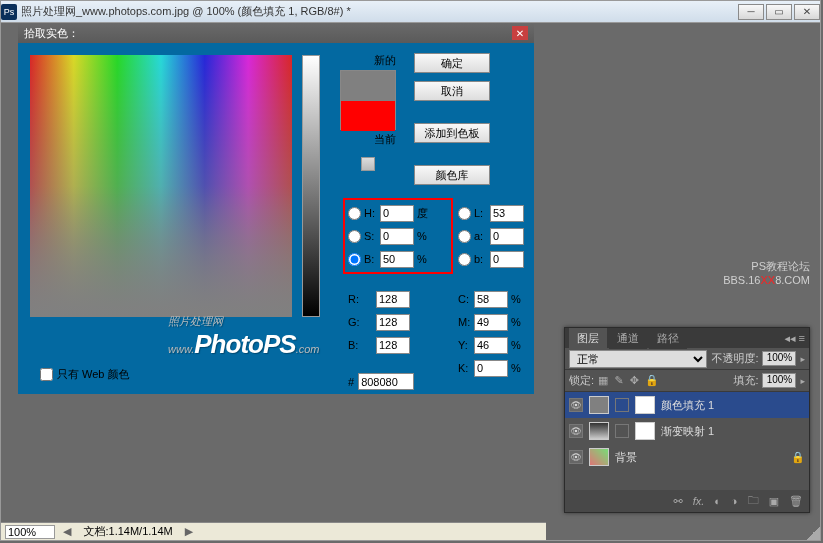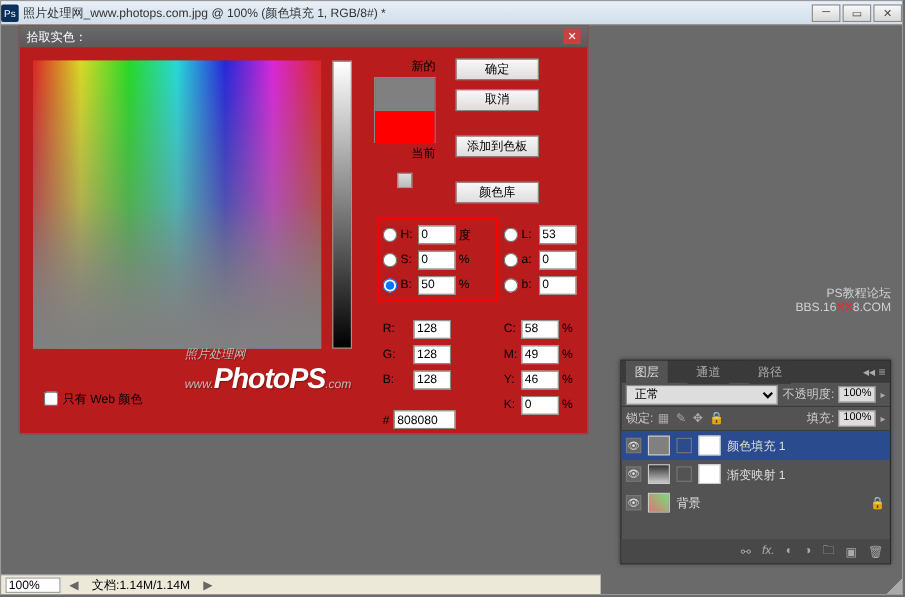--- a/index.html
+++ b/index.html
@@ -3,21 +3,21 @@
 <meta charset="utf-8">
 <style>
 *{box-sizing:border-box;margin:0;padding:0;font-family:"SimSun",Arial,sans-serif;font-size:11px}
 body{width:823px;height:543px;background:#6a6a6a;position:relative;overflow:hidden}
 .window{position:absolute;left:0;top:0;width:821px;height:541px;border:1px solid #999;background:#6a6a6a}
 .titlebar{height:22px;background:linear-gradient(#e8f0f8,#d0ddea);display:flex;align-items:center;padding:0 0;border-bottom:1px solid #999}
 .titlebar .ps-icon{width:16px;height:16px;background:#0a2f5a;color:#fff;font-size:9px;display:flex;align-items:center;justify-content:center;margin-right:4px;border-radius:2px}
 .titlebar .title-text{color:#333;flex:1}
 .win-btns{display:flex;gap:2px}
 .win-btn{width:26px;height:16px;border:1px solid #8a8a8a;background:linear-gradient(#f8f8f8,#d8d8d8);display:flex;align-items:center;justify-content:center;font-size:10px;color:#444}
-.dialog{position:absolute;left:16px;top:22px;width:518px;height:372px;background:#b91c1c;border:1px solid #6a6a6a;border-top:none}
+.dialog{position:absolute;left:16px;top:22px;width:518px;height:372px;background:#0369a1;border:1px solid #6a6a6a;border-top:none}
 .dlg-title{height:20px;background:linear-gradient(#6a6a6a,#5a5a5a);color:#fff;display:flex;align-items:center;padding:0 6px;justify-content:space-between}
 .dlg-close{width:16px;height:14px;background:#c84040;color:#fff;display:flex;align-items:center;justify-content:center;font-size:10px}
 .dlg-body{padding:8px;display:flex}
 .color-field{width:262px;height:262px;margin:4px 0 0 4px;background:linear-gradient(to bottom,rgba(0,0,0,0)0%,rgba(0,0,0,0)50%,#808080 100%),linear-gradient(to right,#f00,#ff0,#0f0,#0ff,#00f,#f0f,#f00);position:relative}
 .color-field::after{content:"";position:absolute;inset:0;background:linear-gradient(to bottom,rgba(128,128,128,0.3),rgba(128,128,128,0.95))}
 .hue-slider{width:18px;height:262px;margin:4px 0 0 10px;background:linear-gradient(#fff,#808080,#000);border:1px solid #999}
 .swatch-box{margin:2px 0 0 20px;width:56px}
 .swatch-label-new,.swatch-label-cur{text-align:right}
 .swatch{width:56px;height:60px;border:1px solid #888;margin:2px 0}
 .swatch .new{height:30px;background:#808080}
@@ -30,27 +30,27 @@
 .frow.rad input[type=radio]{margin-right:3px}
 .frow label{width:16px}
 .frow .unit{margin-left:3px;width:14px}
 .finput{width:34px;height:17px;border:1px solid #888;background:#fff;padding:0 2px;text-align:left}
 .hsb-box{position:absolute;left:325px;top:175px;width:110px;height:76px;border:2px solid #ff0000}
 .col2{position:absolute;left:440px;top:180px}
 .rgb-box{position:absolute;left:330px;top:266px}
 .cmyk-box{position:absolute;left:440px;top:266px}
 .hex-row{position:absolute;left:330px;top:350px;display:flex;align-items:center}
 .hex-row .finput{width:56px}
-.webonly{position:absolute;left:22px;top:332px;display:flex;gap:4px}
+.webonly{position:absolute;left:22px;top:344px;display:flex;gap:4px}
 .watermark{position:absolute;left:150px;top:290px;color:#bbb;font-size:13px;font-style:italic;text-shadow:1px 1px 1px rgba(0,0,0,.3)}
 .watermark .big{font-size:26px;font-weight:bold;color:#fff;letter-spacing:-1px}
 .forum-wm{position:absolute;right:10px;top:258px;color:#d0d0d0;font-size:14px;text-align:right;font-family:Arial}
 .forum-wm .red{color:#ff2020}
 .layers-panel{position:absolute;right:10px;top:326px;width:246px;height:186px;background:#535353;border:1px solid #2b2b2b;box-shadow:0 0 4px rgba(0,0,0,.5)}
-.lp-tabs{height:20px;background:#3a3a3a;display:flex;align-items:center;padding-left:4px;gap:18px}
+.lp-tabs{height:20px;background:#3a3a3a;display:flex;align-items:center;padding-left:4px;gap:2px}
 .lp-tab{padding:3px 8px;background:#535353;color:#ddd;font-size:11px}
 .lp-tab.inactive{background:#3a3a3a;color:#aaa}
 .lp-collapse{margin-left:auto;margin-right:4px;color:#aaa}
 .lp-row{height:22px;display:flex;align-items:center;padding:0 4px;gap:4px;border-bottom:1px solid #3a3a3a}
 .lp-sel{flex:1;height:18px;background:#ddd;border:1px solid #888;padding:0 3px}
 .lp-label{color:#ccc}
 .lp-num{width:34px;height:15px;background:#ddd;border:1px solid #888;font-size:10px;text-align:center}
 .lp-arrow{color:#aaa;font-size:9px}
 .lock-icons{display:flex;gap:6px;color:#aaa;font-size:11px}
 .layer{height:26px;display:flex;align-items:center;padding:0 4px;gap:6px;color:#ddd}

